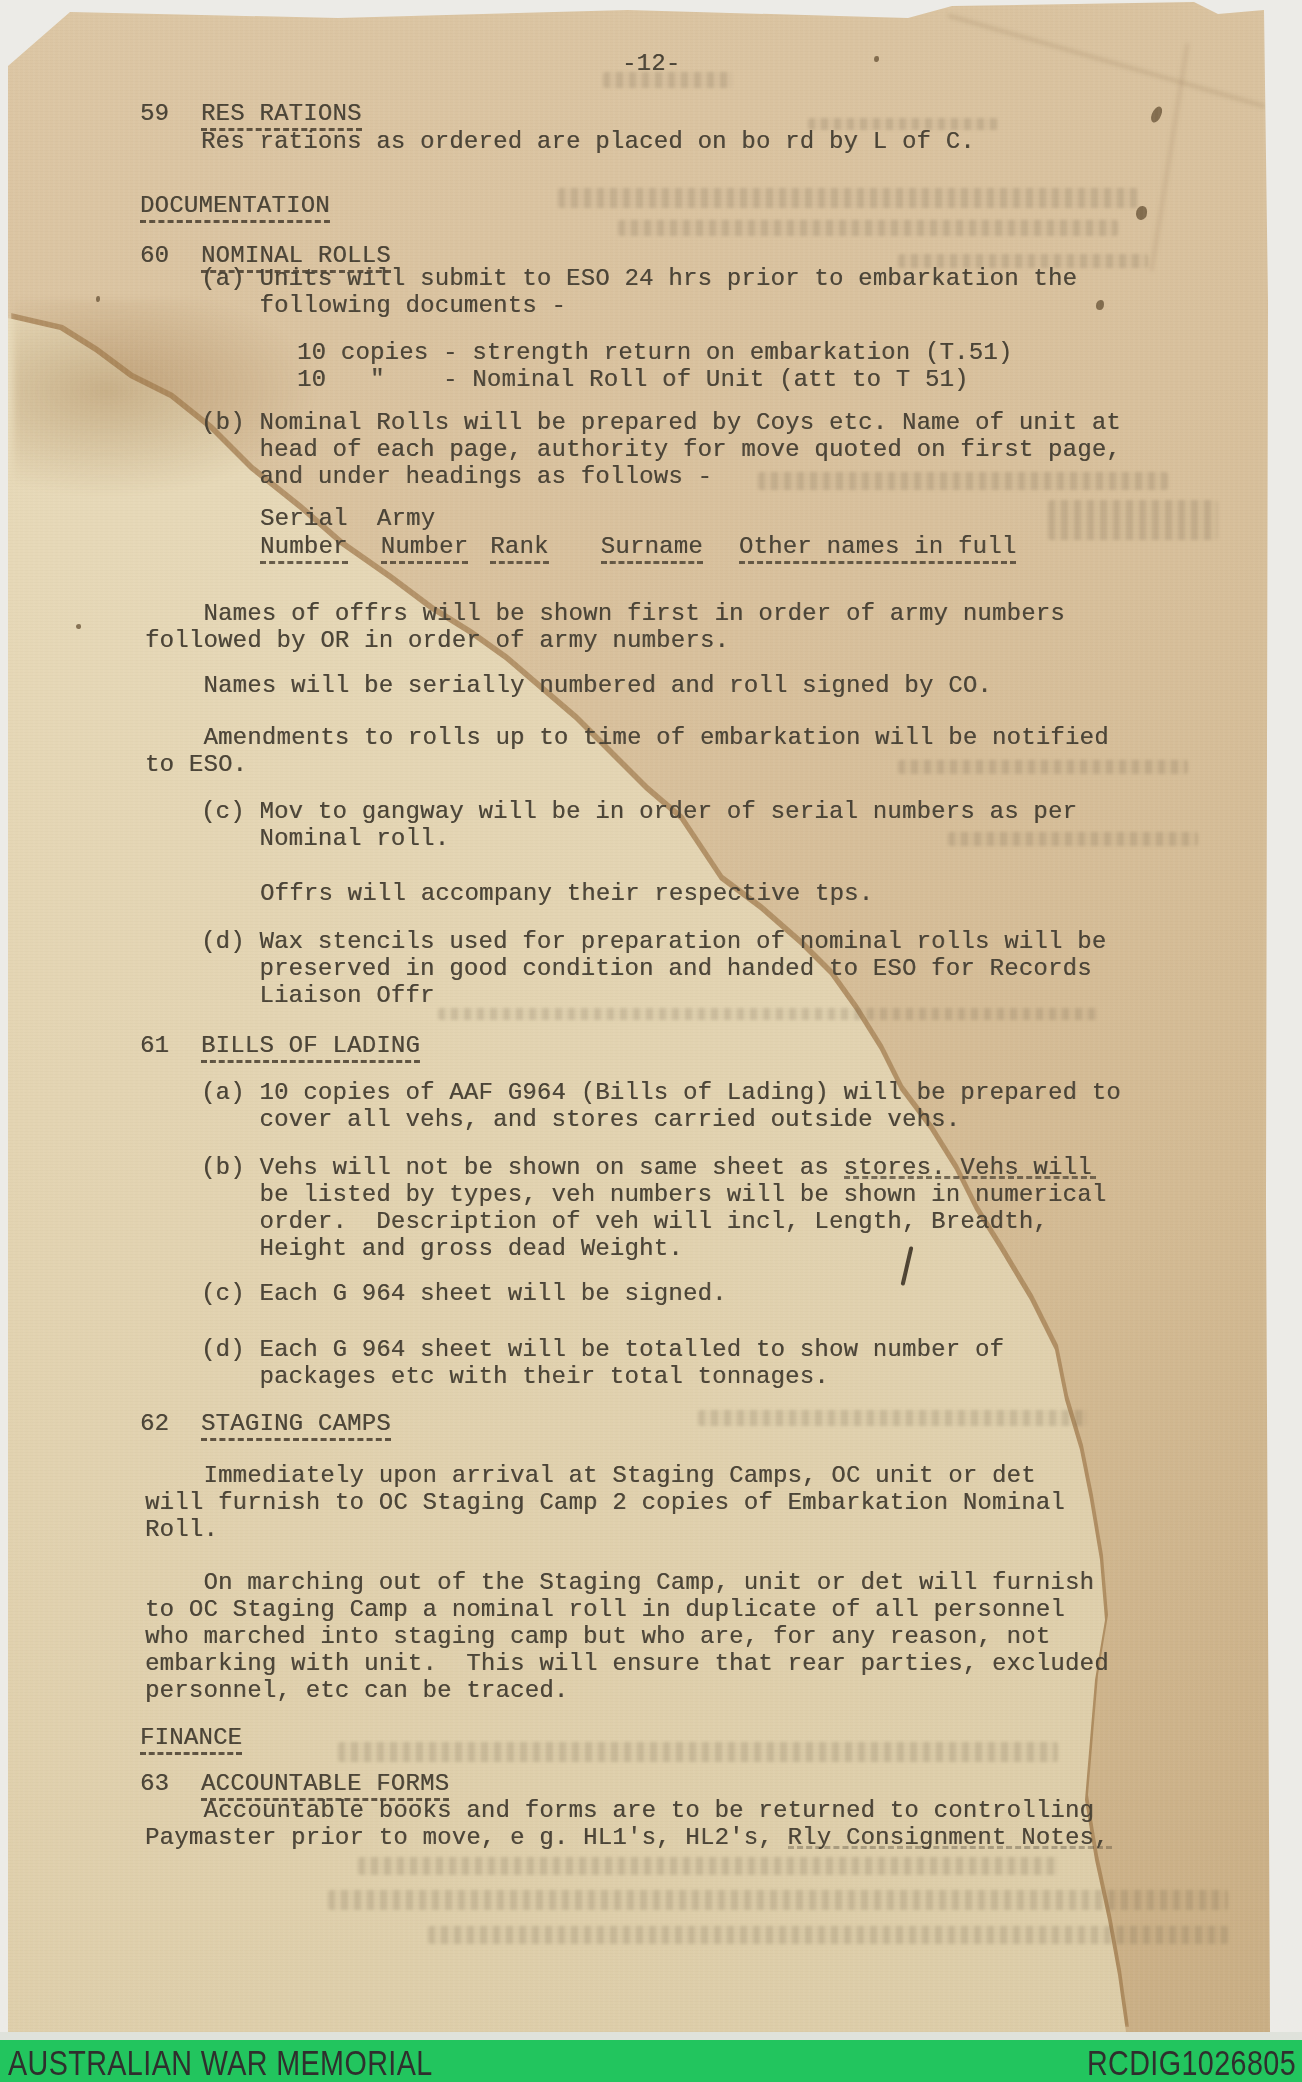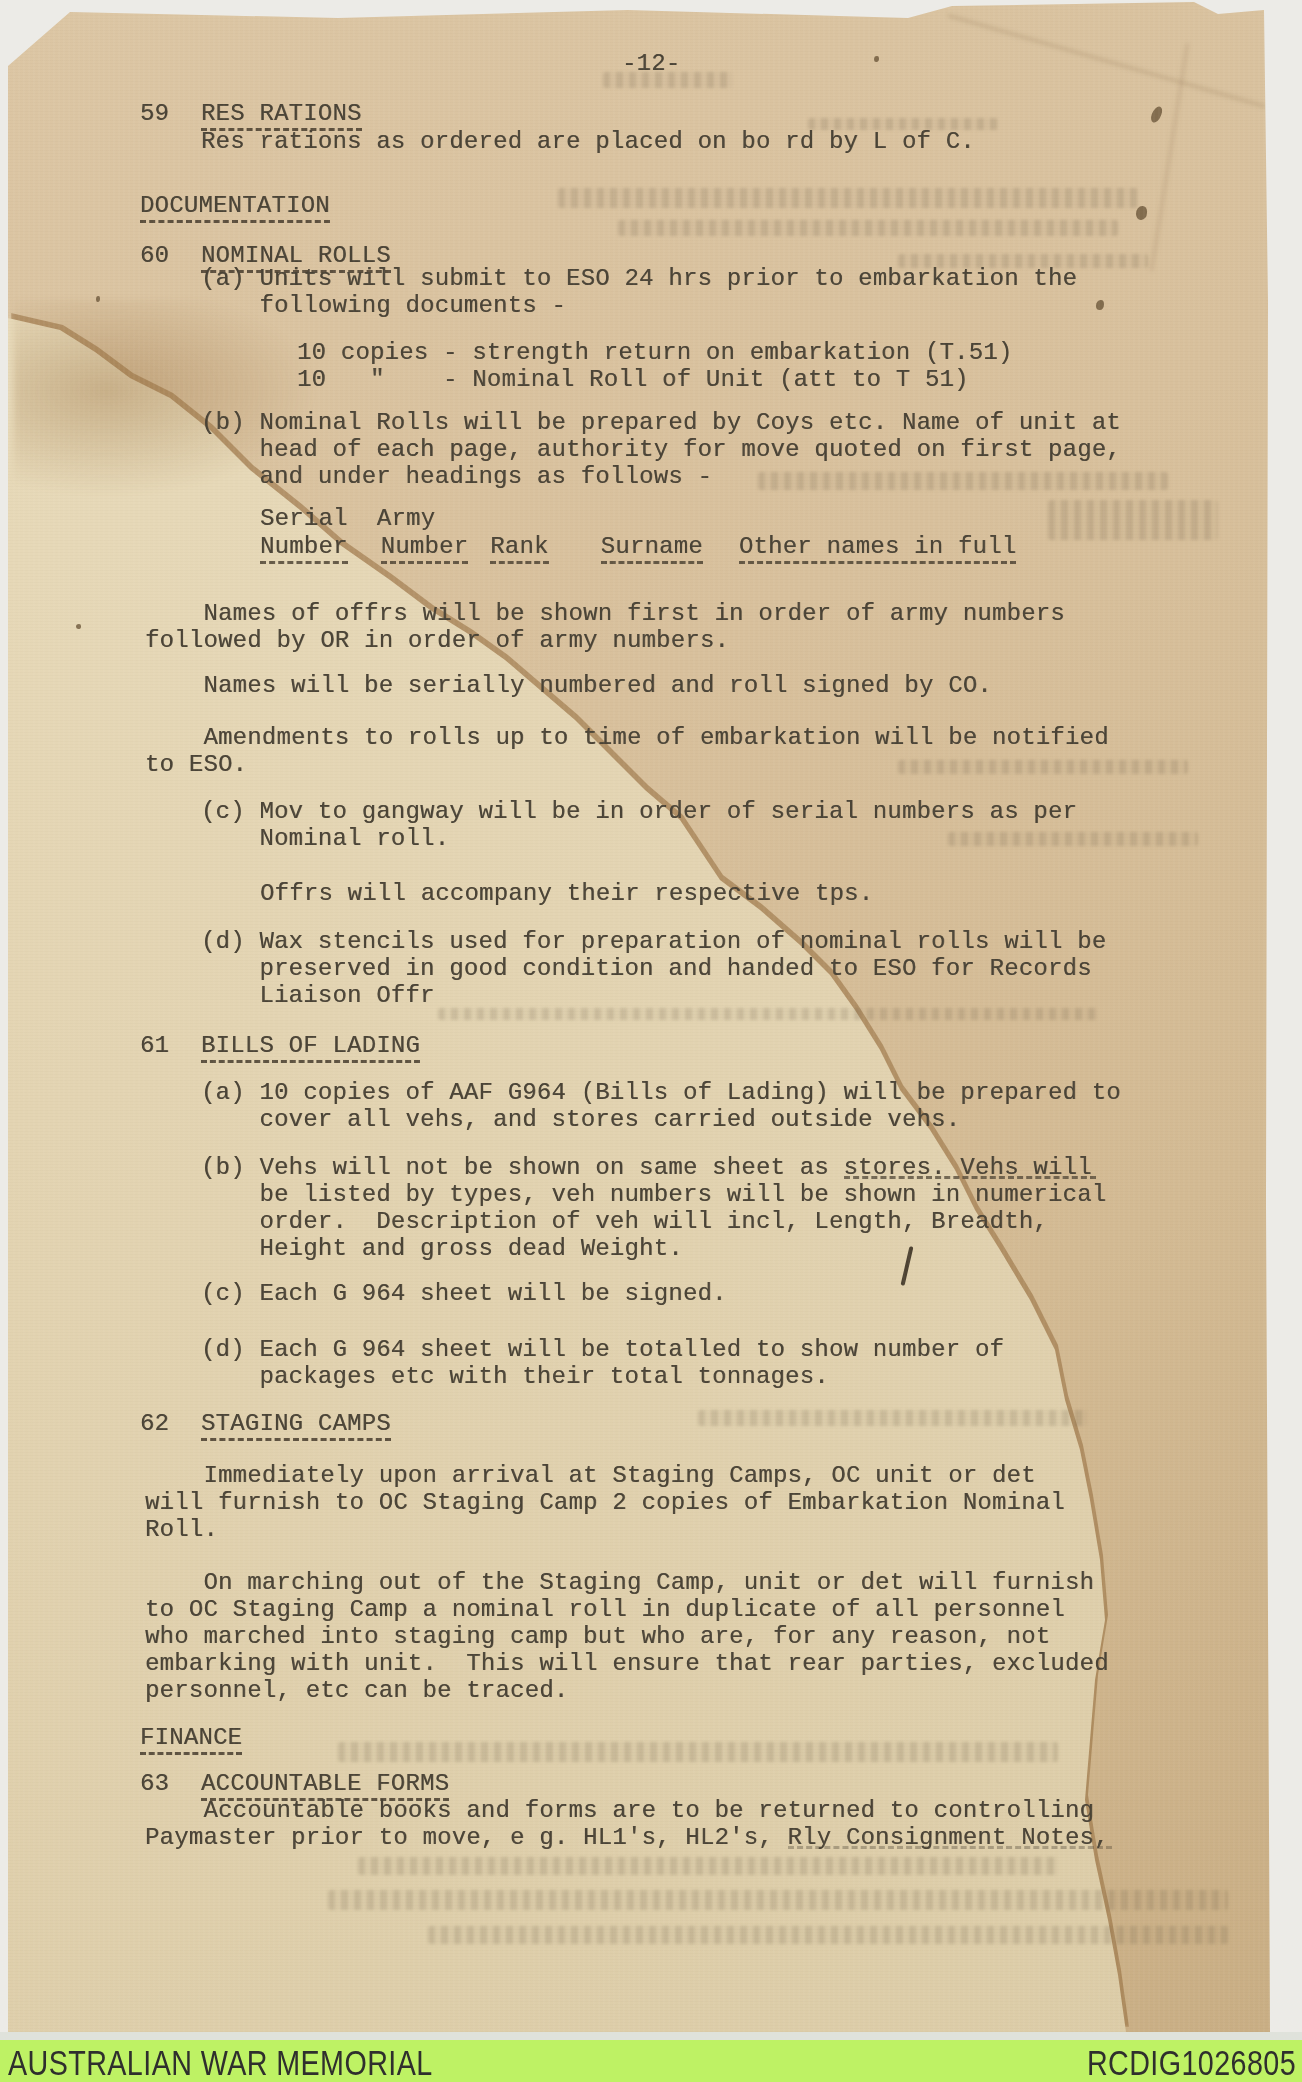--- a/index.html
+++ b/index.html
@@ -88,21 +88,21 @@
   .b-s61c{left:193px;top:1278px;}
   .b-s61d{left:193px;top:1334px;}
   .b-s62h{left:132px;top:1408px;}
   .b-s62p1{left:137px;top:1460px;}
   .b-s62p2{left:137px;top:1567px;}
   .b-fin{left:132px;top:1722px;}
   .b-s63h{left:132px;top:1768px;}
   .b-s63b{left:137px;top:1795px;}
 
   
-  .footer{position:absolute;left:0;top:2040px;width:1302px;height:42px;background:#bef264;}
+  .footer{position:absolute;left:0;top:2040px;width:1302px;height:42px;background:#22c55e;}
   .footer-band{position:absolute;left:0;top:2032px;width:1302px;height:8px;background:#dfe2db;}
   .footer .archive{
     position:absolute;left:8px;top:3px;font-size:35px;font-weight:400;color:#2f2f2d;
     letter-spacing:.5px;transform:scaleX(.82);transform-origin:left center;
   }
   .footer .ref{
     position:absolute;right:6px;top:3px;font-size:35px;font-weight:400;color:#2f2f2d;
     letter-spacing:.5px;transform:scaleX(.82);transform-origin:right center;
   }
 </style>

